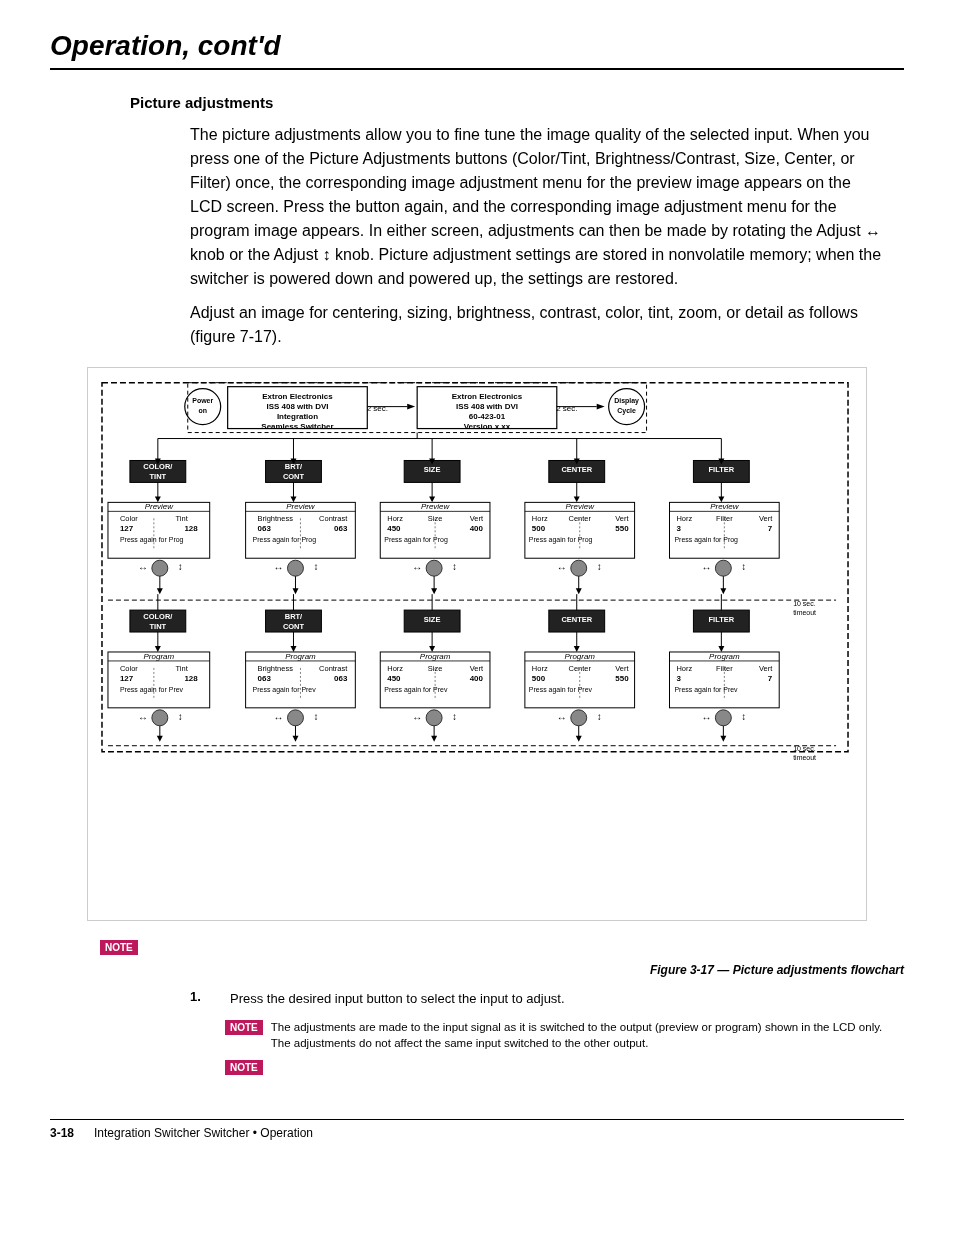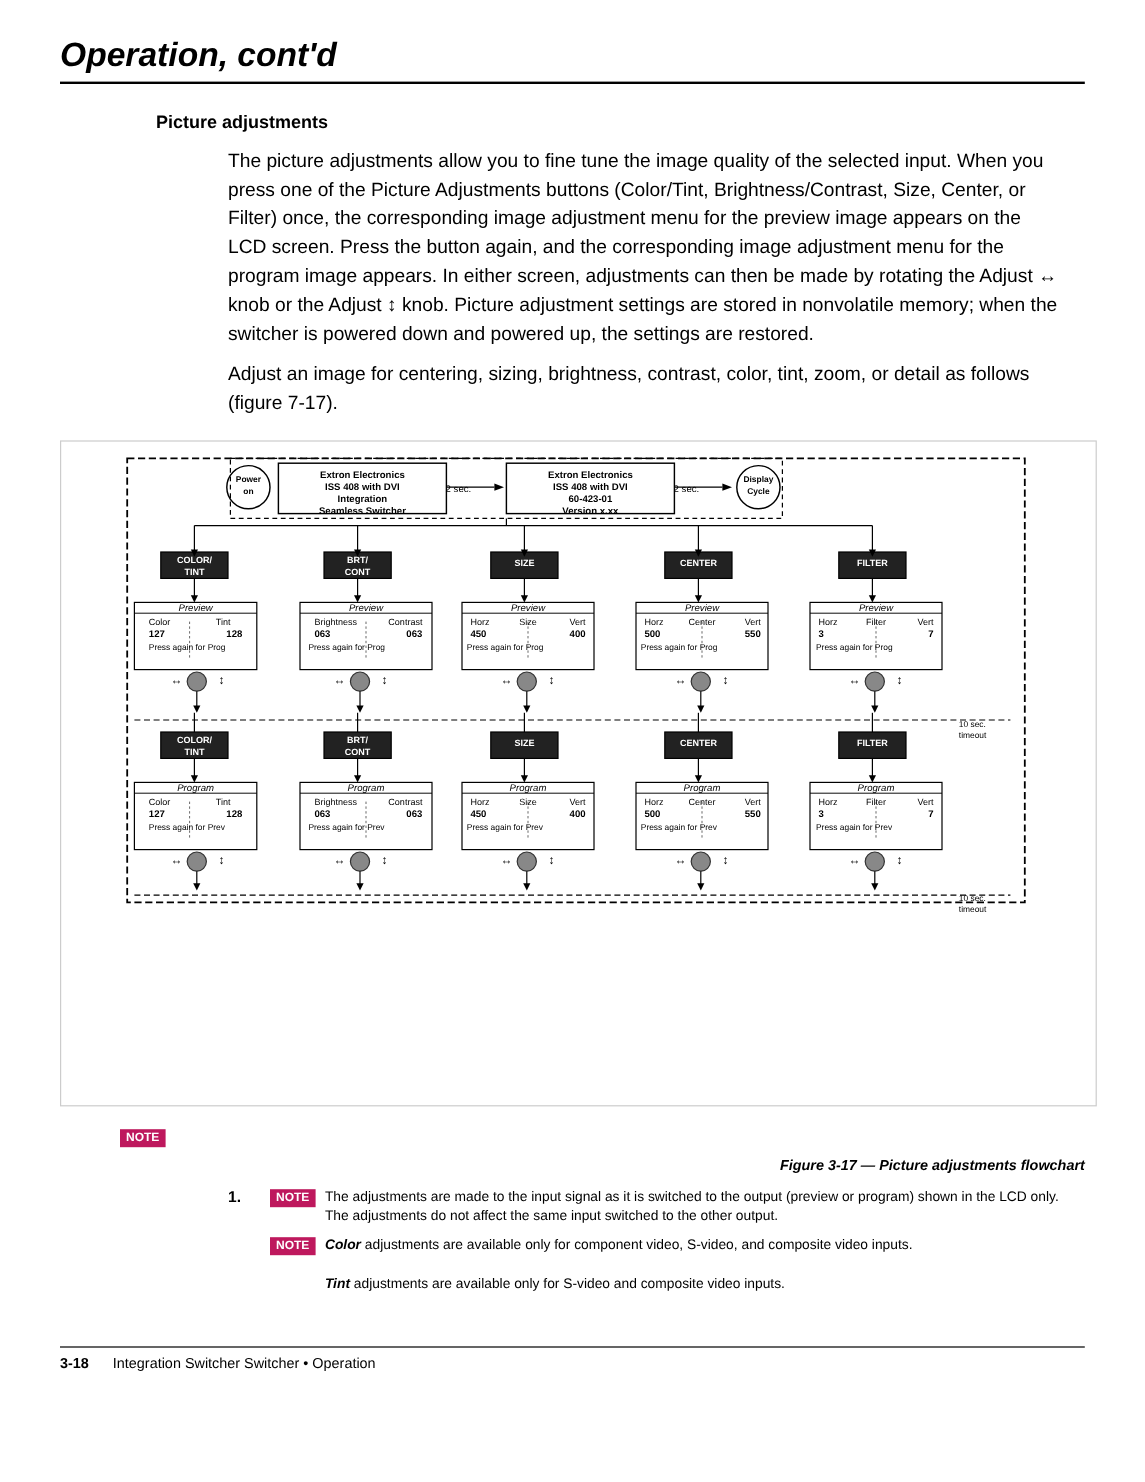--- a/index.html
+++ b/index.html
@@ -28,21 +28,21 @@
     }
     .body-text {
       margin-left: 140px;
       margin-right: 20px;
       font-size: 16px;
       line-height: 1.5;
       margin-bottom: 10px;
     }
     .diagram-container {
       margin: 18px auto;
-      width: 864px;
+      width: 780px;
       border: 1px solid #ccc;
       padding: 10px;
       position: relative;
       font-size: 10px;
     }
     
     .note-box {
       display: flex;
       align-items: flex-start;
       gap: 8px;
@@ -403,32 +403,28 @@
 </div>
 
 <div class="note-box" style="margin-left: 50px; margin-right: 20px; margin-bottom: 8px;">
   <span class="note-label">NOTE</span>
 </div>
 
 <div class="figure-caption">Figure 3-17 — Picture adjustments flowchart</div>
 
 <div class="numbered-item">
   <span class="num">1.</span>
+  <span class="content">Press the desired input button to select the input to adjust.</span>
 </div>
 
 <div class="note-inline" style="margin-left: 175px; margin-right: 20px; margin-bottom: 8px; display: flex; gap: 8px; align-items: flex-start;">
   <span class="note-label">NOTE</span>
   <span class="note-text" style="font-size:11.5px; line-height:1.4;">The adjustments are made to the input signal as it is switched to the output (preview or program) shown in the LCD only.  The adjustments do not affect the same input switched to the other output.</span>
 </div>
 
 <div class="note-inline" style="margin-left: 175px; margin-right: 20px; margin-bottom: 8px; display: flex; gap: 8px; align-items: flex-start;">
   <span class="note-label">NOTE</span>
-  <span class="note-text" style="font-size:11.5px; line-height:1.4;">
-    <span style="font-weight:bold; font-style:italic;">Color</span> adjustments are available only for component video, S-video, and composite video inputs.
-    <br><br>
-    <span style="font-style:italic; font-weight:bold;">Tint</span> adjustments are available only for S-video and composite video inputs.
-  </span>
 </div>
 
 <div style="position:relative; margin-top: 44px; border-top: 1px solid #000; padding-top: 6px; display:flex; align-items:center; font-size:12px;">
   <span style="font-weight:bold; margin-right: 20px;">3-18</span>
   <span>Integration Switcher Switcher • Operation</span>
 </div>
 
 </body></html>

